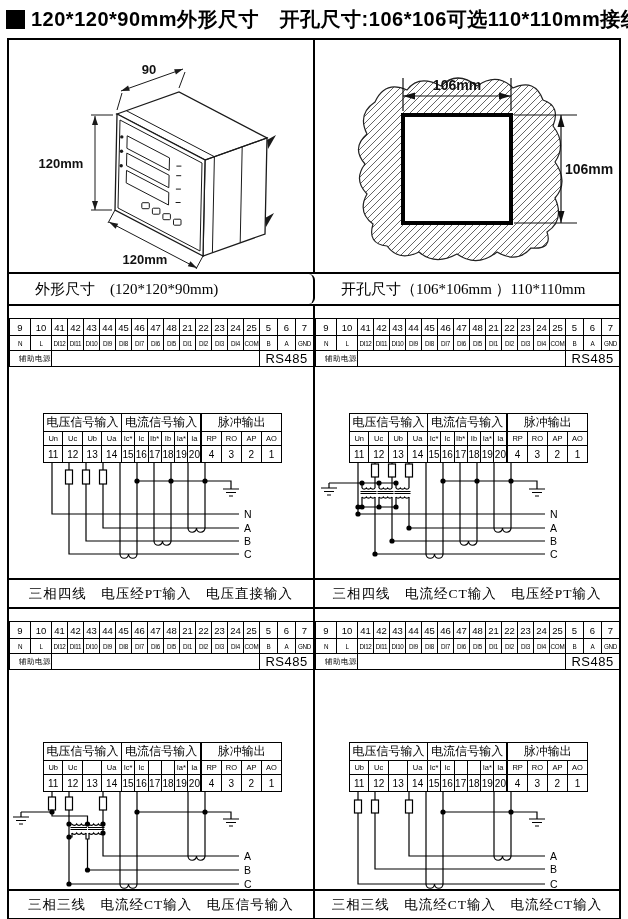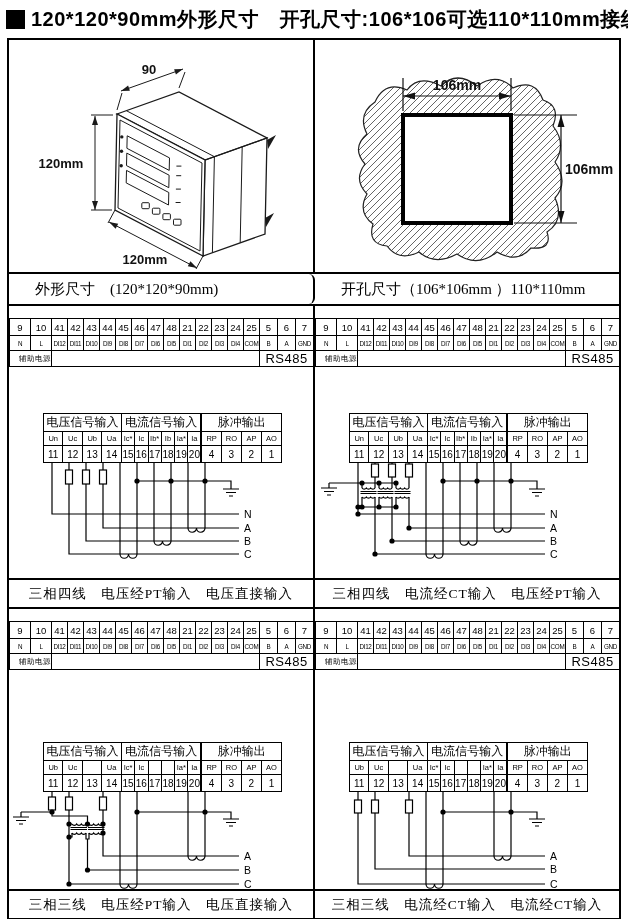--- a/index.html
+++ b/index.html
@@ -672,17 +672,17 @@
         <g font-family="Liberation Sans, sans-serif" font-size="10.5" fill="#000">
           <text x="235" y="67.5">A</text>
           <text x="235" y="80.5">B</text>
           <text x="235" y="95.5">C</text>
         </g>
       </svg>
     </div>
   </div>
 
   <div class="row r-capw">
-    <div class="cell capw-text">三相三线　电压经PT输入　电压直接输入</div>
+    <div class="cell capw-text">三相三线　电流经CT输入　电压信号输入</div>
     <div class="cell capw-text">三相三线　电流经CT输入　电流经CT输入</div>
   </div>
 
 </div>
 
 </body></html>

